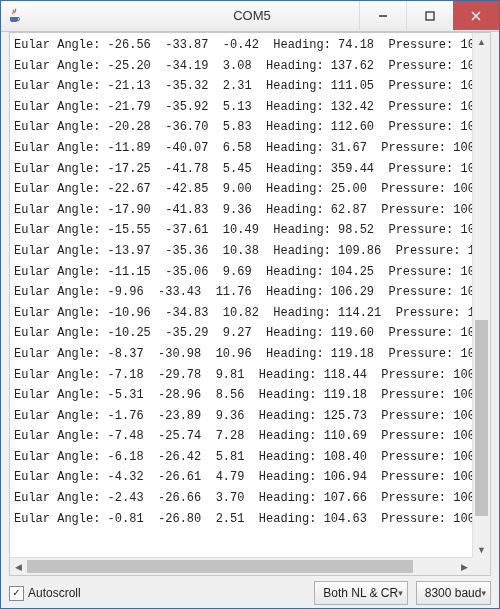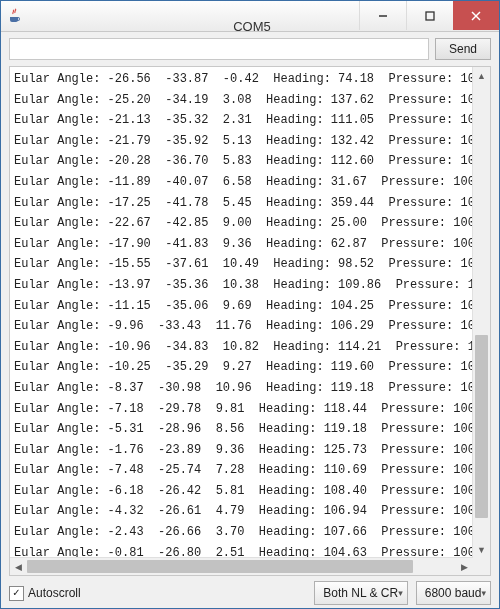--- a/index.html
+++ b/index.html
@@ -37,21 +37,20 @@
   }
   .tb-title {
     position: absolute;
     left: 4px;
     right: 0;
     text-align: center;
     line-height: 30px;
     font-size: 13px;
     color: #333;
     pointer-events: none;
-    margin-top: 11px;
   }
   .tb-btns {
     margin-left: auto;
     display: flex;
   }
   .tb-btn {
     width: 46px;
     height: 29px;
     display: flex;
     align-items: center;
@@ -253,24 +252,20 @@
       </div>
       <div class="tb-btn close">
         <svg width="10" height="10">
             <line x1="1" y1="1" x2="9" y2="9" stroke="#fff" stroke-width="1.5"></line>
             <line x1="9" y1="1" x2="1" y2="9" stroke="#fff" stroke-width="1.5"></line>
           </svg>
       </div>
     </div>
   </div>
 
-  <div class="toolbar">
-    <input class="cmd-input" type="text" value="" style="">
-    <button class="send-btn">Send</button>
-  </div>
 
   <div class="output-wrap">
     <div class="output" id="output">Eular Angle: -26.56  -33.87  -0.42  Heading: 74.18  Pressure: 100790 Pa
 Eular Angle: -25.20  -34.19  3.08  Heading: 137.62  Pressure: 100772 Pa
 Eular Angle: -21.13  -35.32  2.31  Heading: 111.05  Pressure: 100769 Pa
 Eular Angle: -21.79  -35.92  5.13  Heading: 132.42  Pressure: 100772 Pa
 Eular Angle: -20.28  -36.70  5.83  Heading: 112.60  Pressure: 100778 Pa
 Eular Angle: -11.89  -40.07  6.58  Heading: 31.67  Pressure: 100766 Pa
 Eular Angle: -17.25  -41.78  5.45  Heading: 359.44  Pressure: 100769 Pa
 Eular Angle: -22.67  -42.85  9.00  Heading: 25.00  Pressure: 100772 Pa
@@ -313,18 +308,18 @@
     <label class="chk-wrap">
       <span class="chk">✓</span>
       <span>Autoscroll</span>
     </label>
     <div class="spacer"></div>
     <div class="combo">
       <span>Both NL &amp; CR</span>
       <span class="caret">▾</span>
     </div>
     <div class="combo">
-      <span>6800 baud</span>
+      <span>8300 baud</span>
       <span class="caret">▾</span>
     </div>
   </div>
 
 </div>
 
 </body></html>

